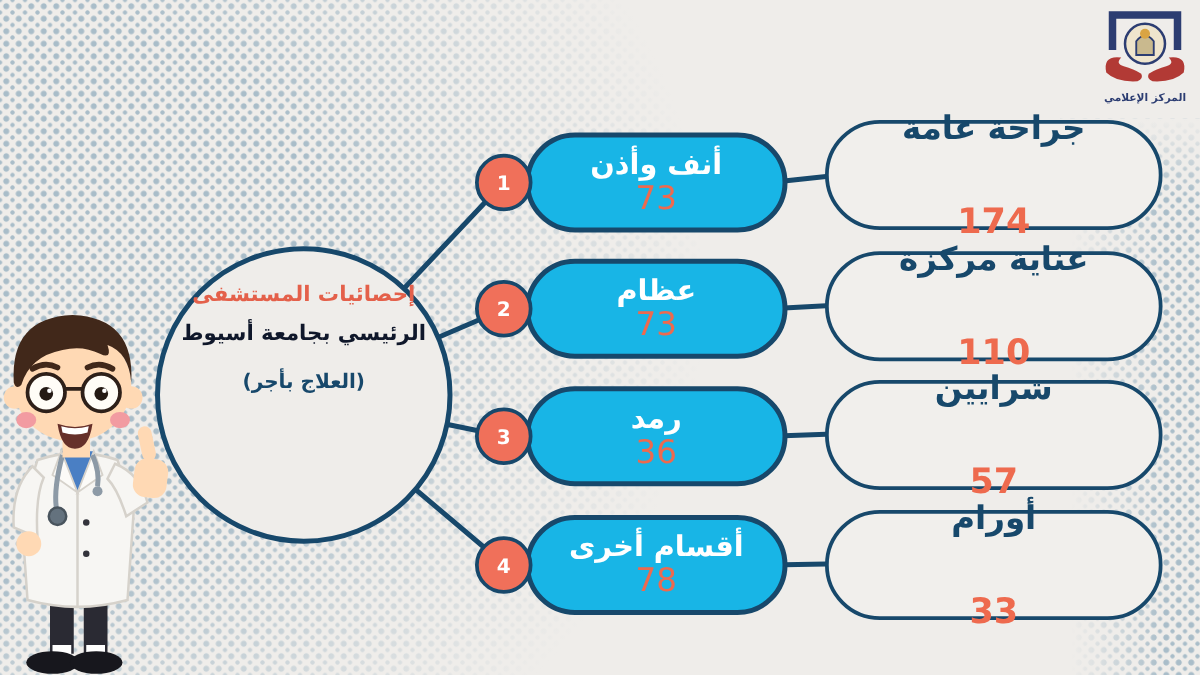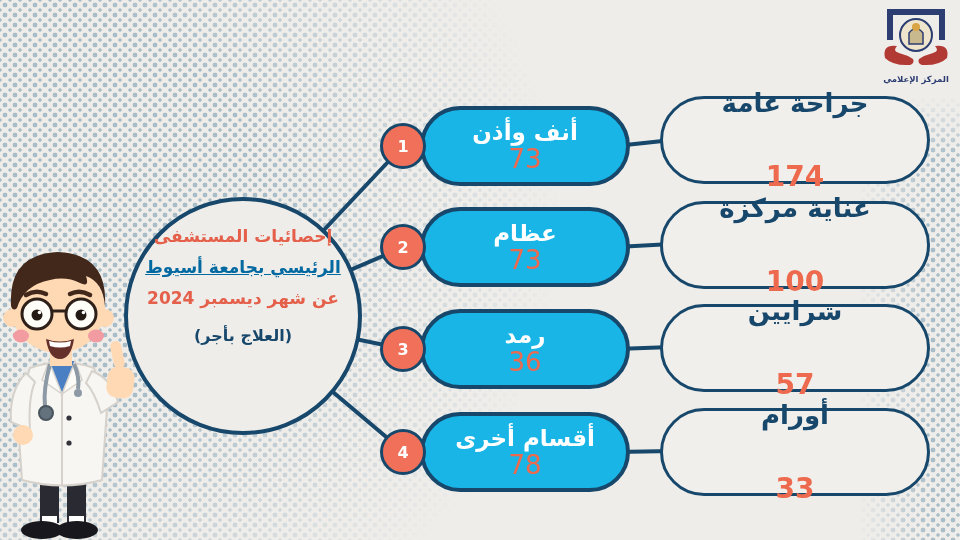--- a/index.html
+++ b/index.html
@@ -33,21 +33,21 @@
   
   .center-circle{
     position:absolute;z-index:2;left:124px;top:197px;width:230px;height:230px;
     border:4px solid #17486b;border-radius:50%;background:#efedea;
   }
   .center-text{
     position:absolute;z-index:3;left:133px;top:221px;width:220px;
     text-align:center;direction:rtl;font-weight:bold;
   }
   .ct-1,.ct-3{color:#e4604a;font-size:17px;line-height:31px;text-align:center;}
-  .ct-2{color:#0369a1;font-size:17px;line-height:31px;text-decoration:underline;}
+  .ct-2{color:#0f172a;font-size:17px;line-height:31px;}
   .ct-4{color:#17486b;font-size:16px;line-height:34px;margin-top:5px;}
   
   .badge{
     position:absolute;z-index:3;left:380px;width:40px;height:40px;
     border:3px solid #17486b;border-radius:50%;background:#f0705a;
     color:#ffffff;font-weight:bold;font-size:16px;
     display:flex;align-items:center;justify-content:center;
   }
   .badge-1{top:123px}.badge-2{top:224px}.badge-3{top:326px}.badge-4{top:429px}
   
@@ -97,21 +97,20 @@
     <line x1="616" y1="247" x2="672" y2="244"></line>
     <line x1="616" y1="349" x2="672" y2="347"></line>
     <line x1="616" y1="452" x2="672" y2="451"></line>
   </g>
 </svg>
 
 <div class="center-circle"></div>
 <div class="center-text">
   <div class="ct-1">إحصائيات المستشفى</div>
   <div class="ct-2">الرئيسي بجامعة أسيوط</div>
-  <div class="ct-3">عن شهر ديسمبر 2024</div>
   <div class="ct-4">(العلاج بأجر)</div>
 </div>
 
 <div class="badge badge-1">1</div>
 <div class="badge badge-2">2</div>
 <div class="badge badge-3">3</div>
 <div class="badge badge-4">4</div>
 
 <div class="cyan-pill cyan-1">
   <div class="label">أنف وأذن</div>
@@ -129,21 +128,21 @@
   <div class="label">أقسام أخرى</div>
   <div class="value">78</div>
 </div>
 
 <div class="white-pill white-1">
   <div class="label">جراحة عامة</div>
   <div class="value">174</div>
 </div>
 <div class="white-pill white-2">
   <div class="label">عناية مركزة</div>
-  <div class="value">100</div>
+  <div class="value">110</div>
 </div>
 <div class="white-pill white-3">
   <div class="label">شرايين</div>
   <div class="value">57</div>
 </div>
 <div class="white-pill white-4">
   <div class="label">أورام</div>
   <div class="value">33</div>
 </div>
 

